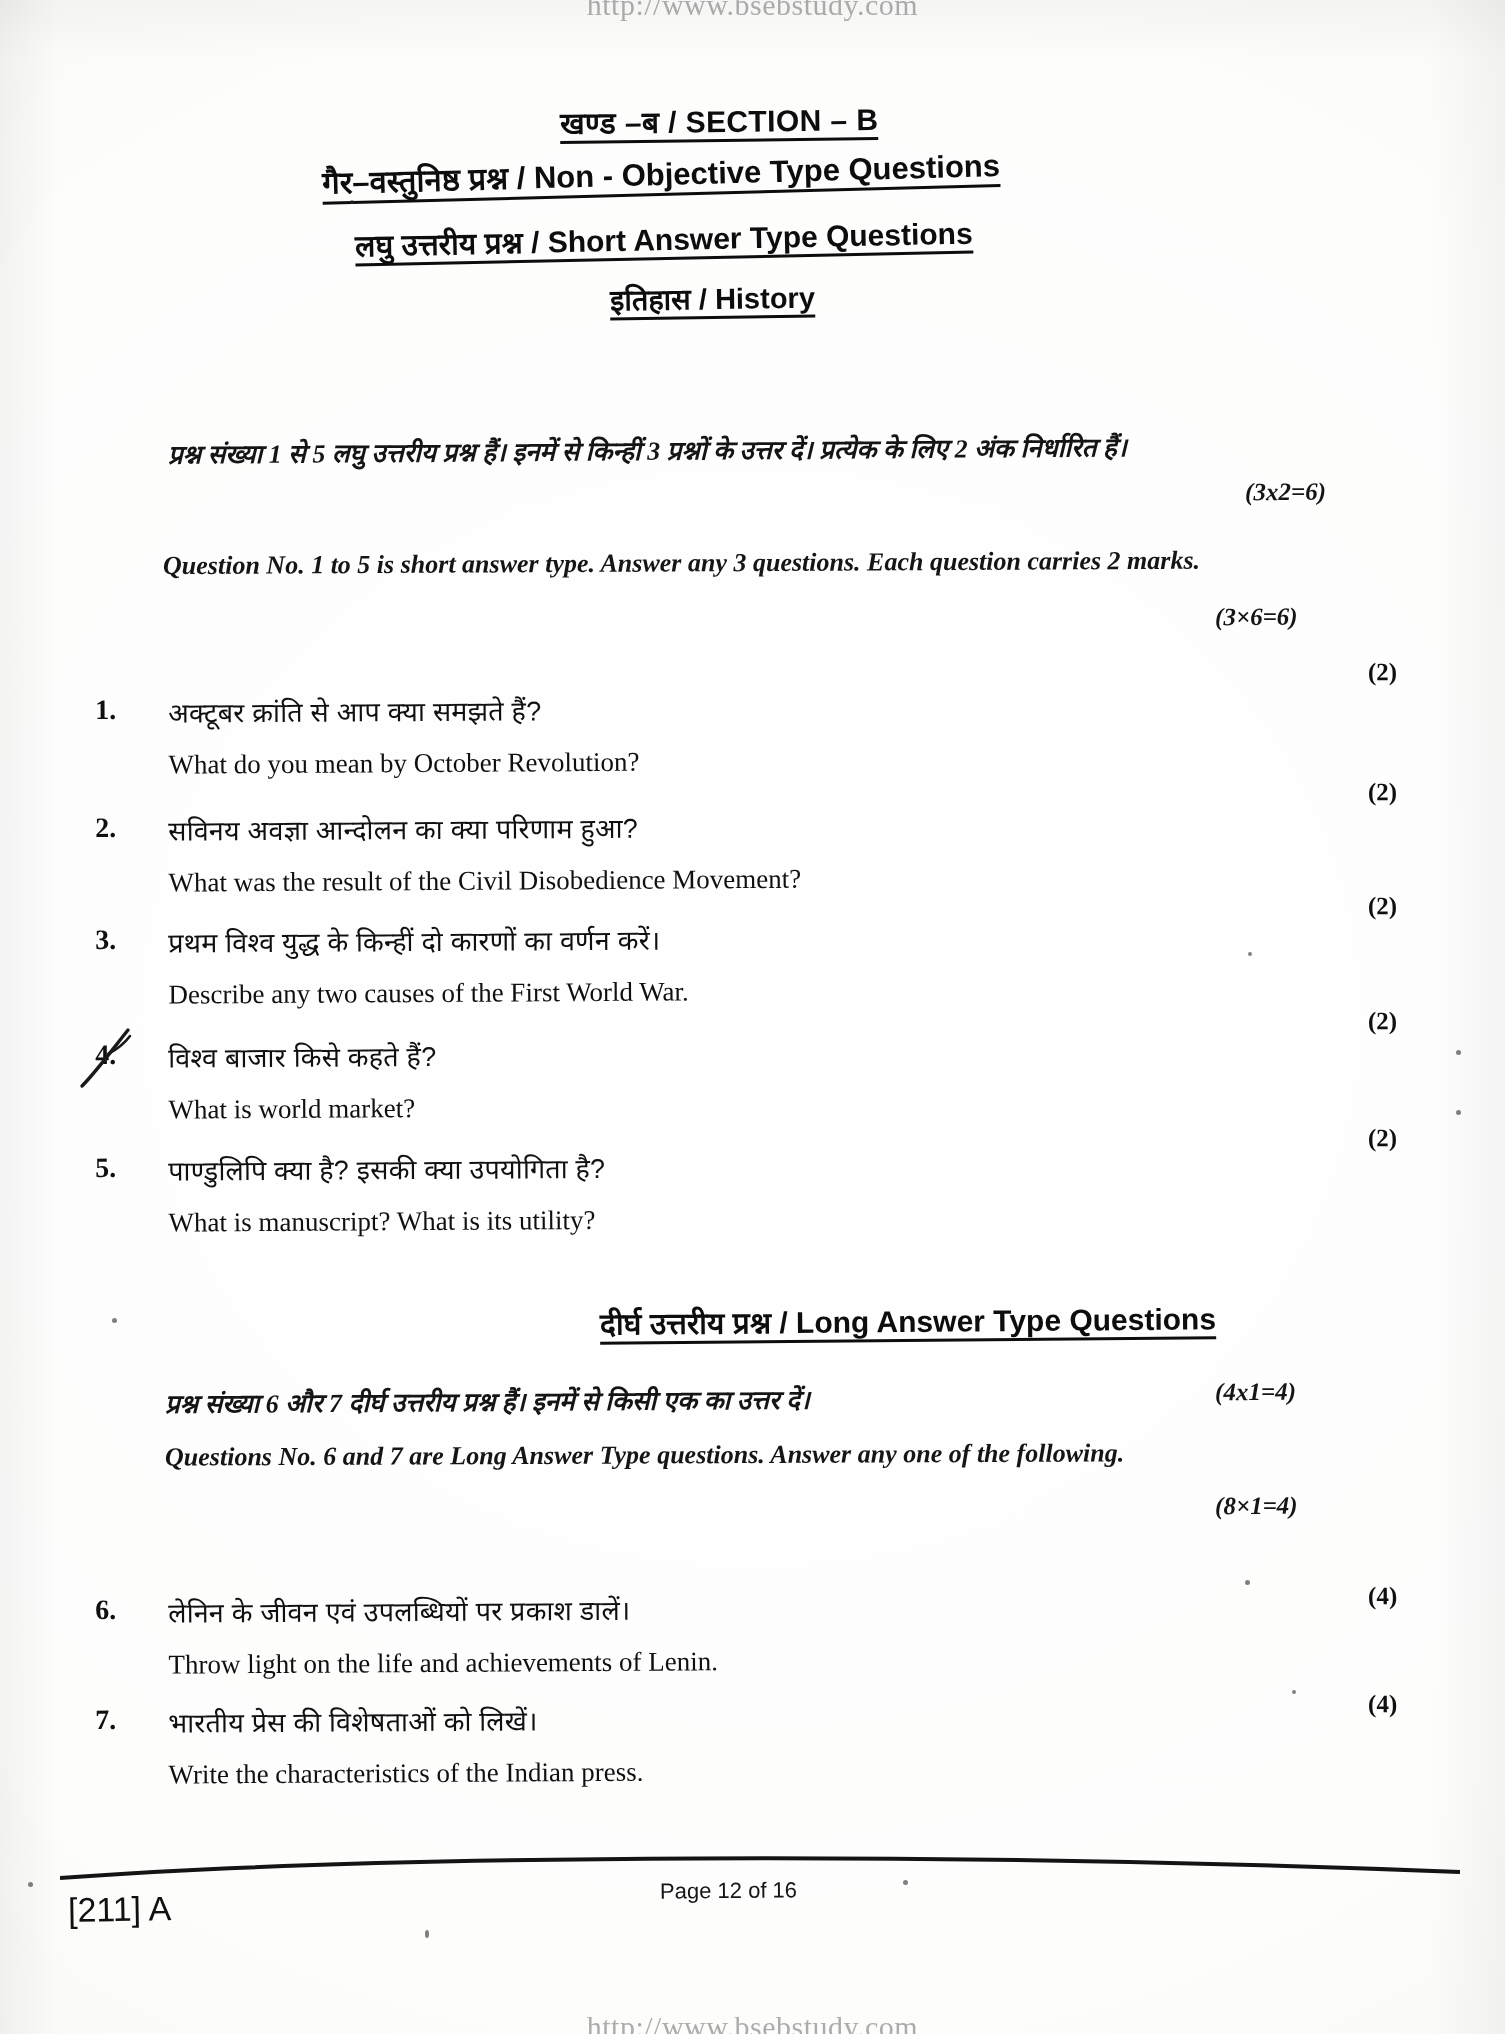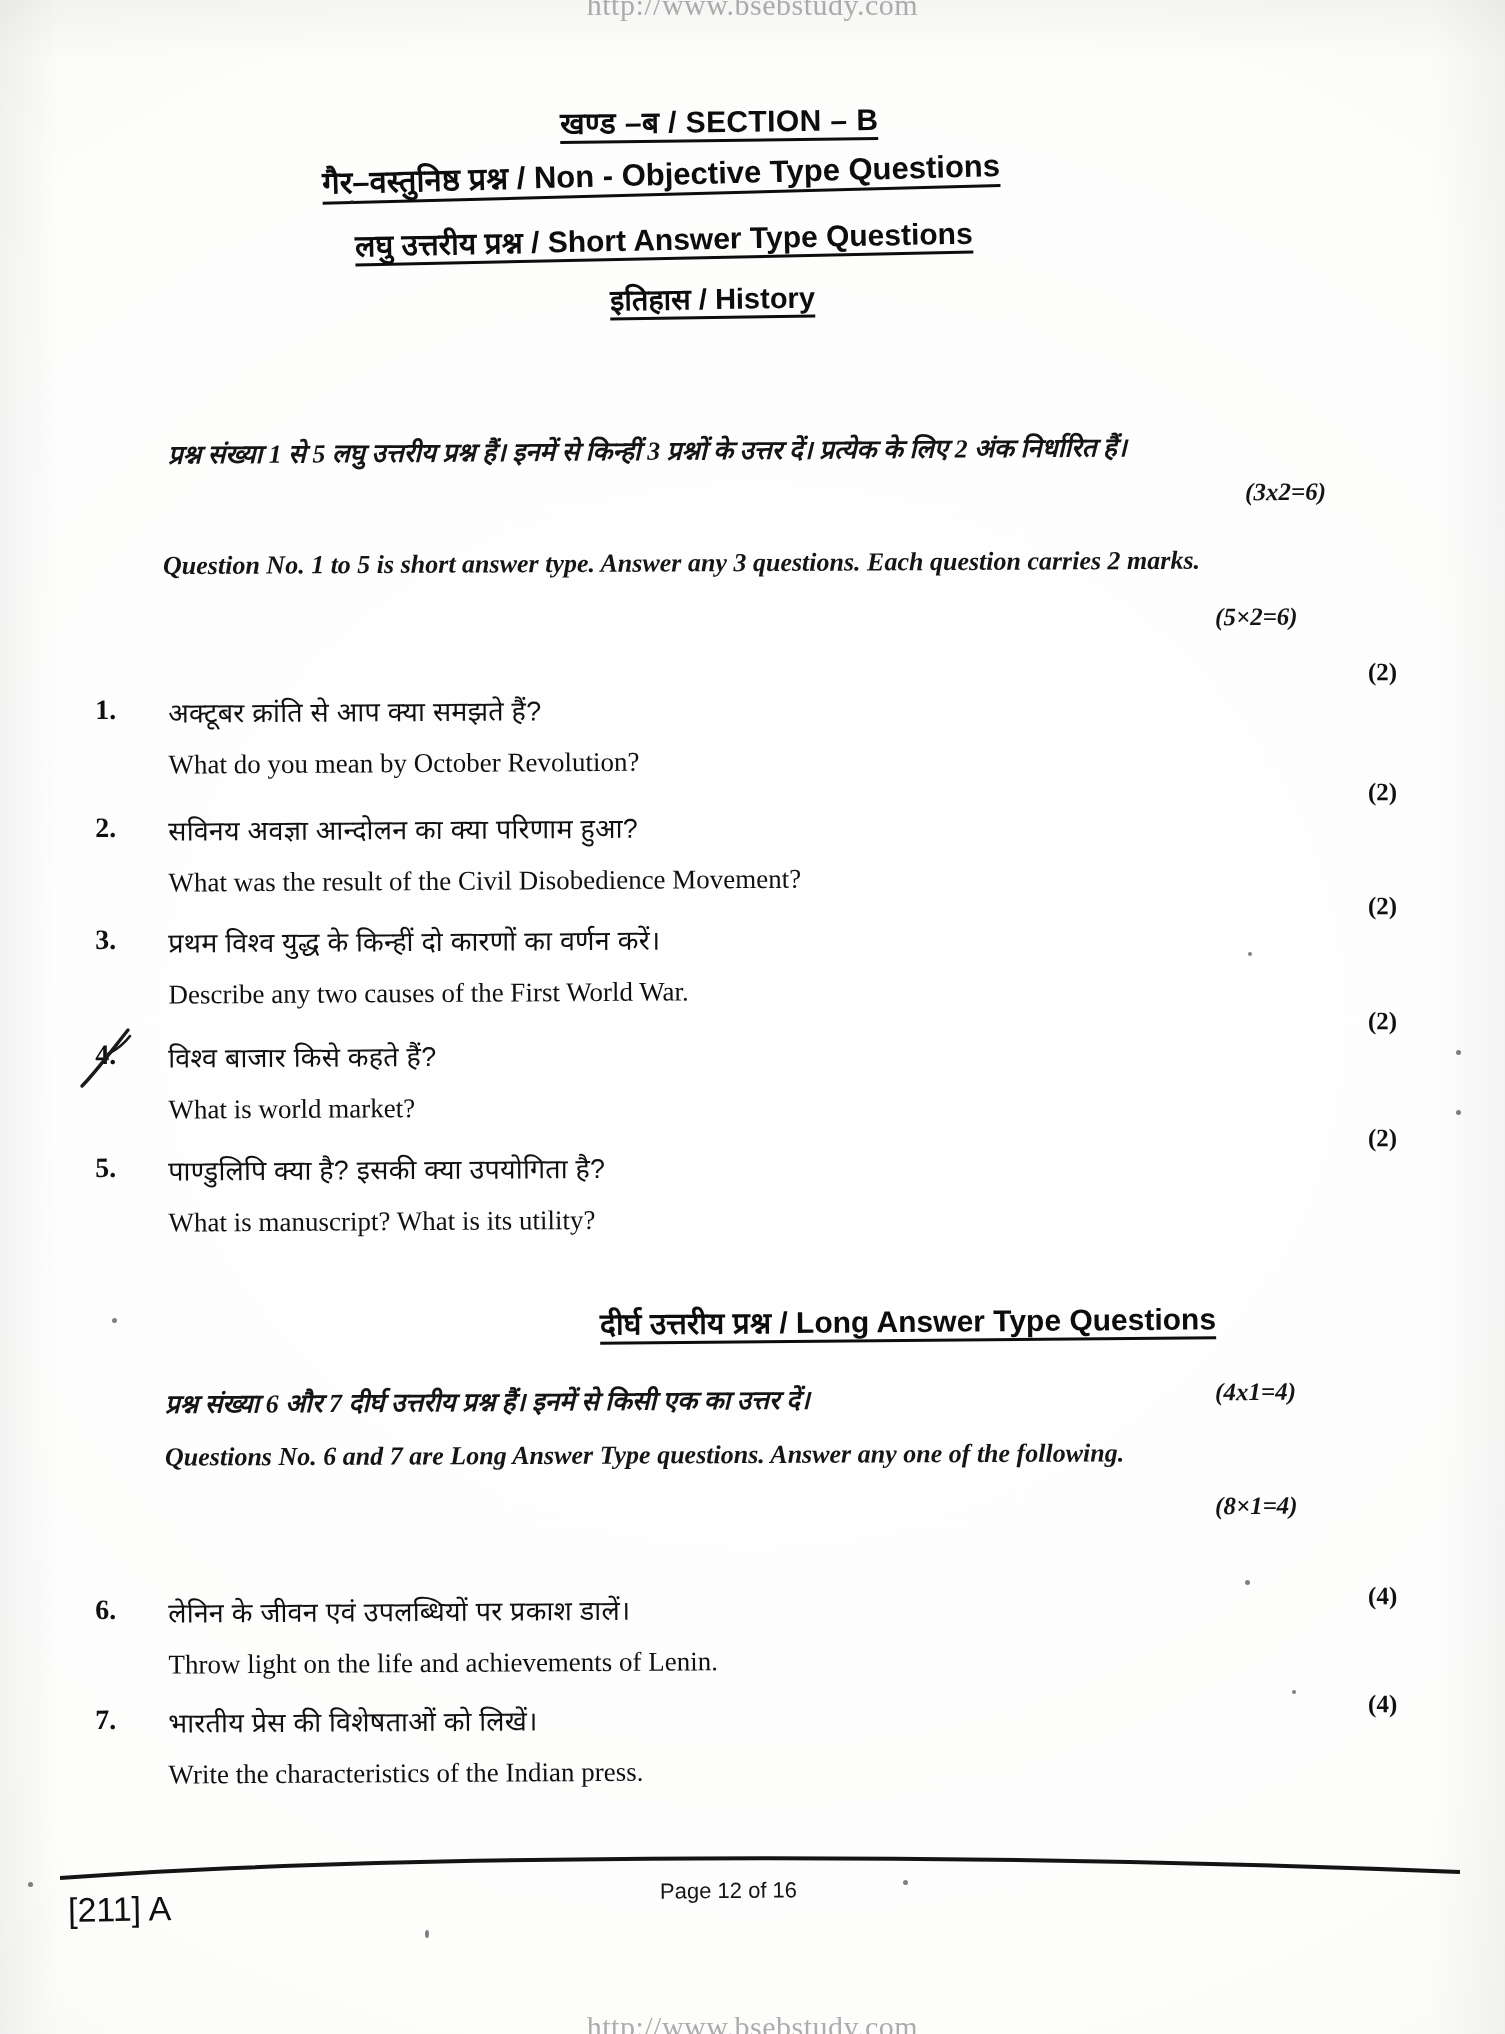--- a/index.html
+++ b/index.html
@@ -274,21 +274,21 @@
   </div>
 
   <div class="hd" id="hd-history">
     <span class="ul">इतिहास / History</span>
   </div>
 
   <div class="instr hindi" id="instr-hi-1">प्रश्न संख्या 1 से 5 लघु उत्तरीय प्रश्न हैं। इनमें से किन्हीं 3 प्रश्नों के उत्तर दें। प्रत्येक के लिए 2 अंक निर्धारित हैं।</div>
   <div class="marks-inline" id="marks-a">(3x2=6)</div>
 
   <div class="instr" id="instr-en-1">Question No. 1 to 5 is short answer type.  Answer any 3 questions. Each question carries 2 marks.</div>
-  <div class="marks-inline" id="marks-b">(5×2=6)</div>
+  <div class="marks-inline" id="marks-b">(3×6=6)</div>
 
   <div class="q" id="q1">
     <span class="num">1.</span>
     <span class="hi">अक्टूबर क्रांति से आप क्या समझते हैं?</span>
     <span class="en">What do you mean by October Revolution?</span>
     <span class="mk">(2)</span>
   </div>
 
   <div class="q" id="q2">
     <span class="num">2.</span>

